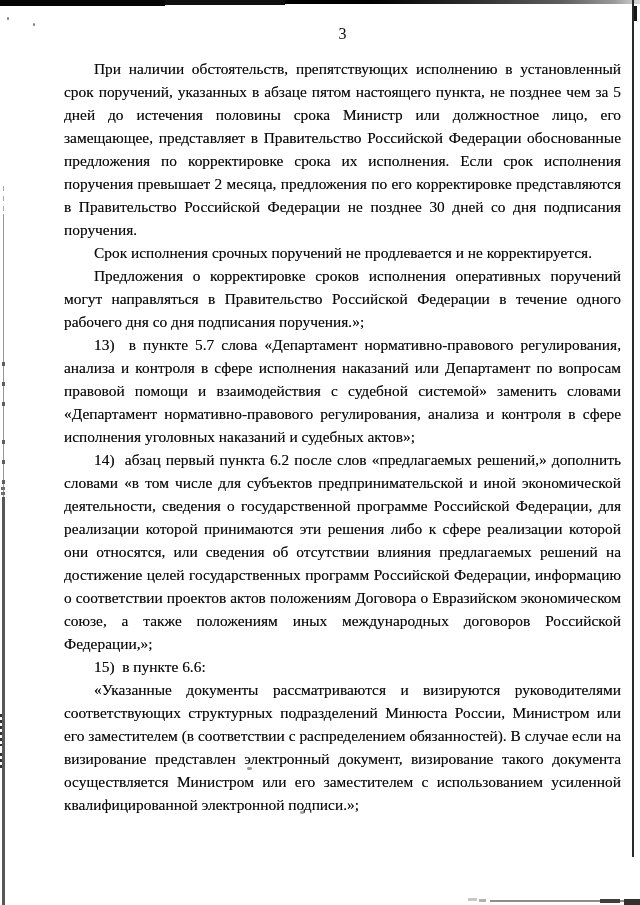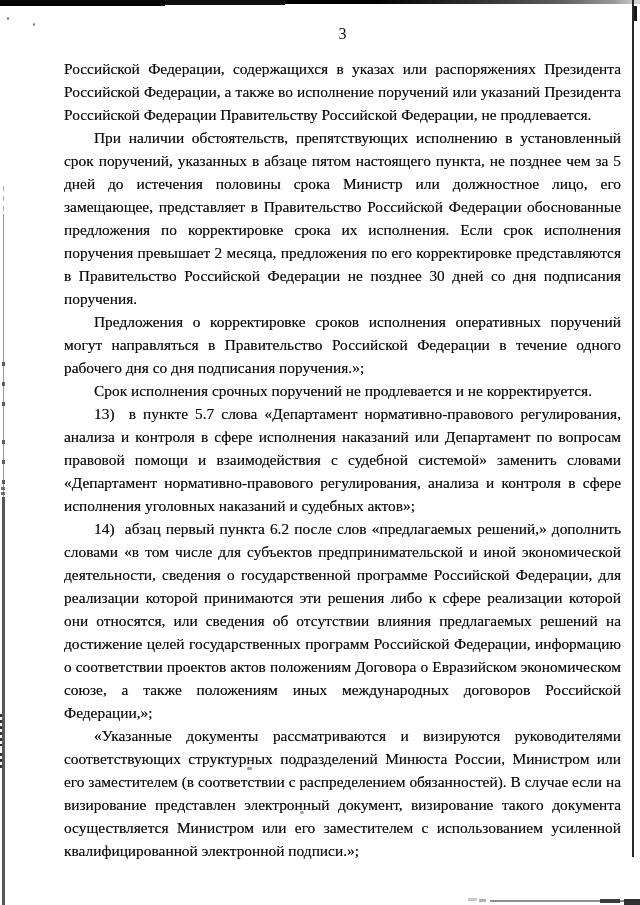--- a/index.html
+++ b/index.html
@@ -107,22 +107,22 @@
   <div class="artifact br-corner"></div>
 
   <div class="artifact speck-1"></div>
   <div class="artifact speck-2"></div>
   <div class="artifact speck-3"></div>
   <div class="artifact speck-4"></div>
 
   <div class="page-number">3</div>
 
   <div class="doc-body">
-      <p class="para">Российской Федерации, содержащихся в указах или распоряжениях Президента Российской Федерации, а также во исполнение поручений или указаний Президента Российской Федерации Правительству Российской Федерации, не продлевается.</p>
       <p class="para indent">При наличии обстоятельств, препятствующих исполнению в установленный срок поручений, указанных в абзаце пятом настоящего пункта, не позднее чем за 5 дней до истечения половины срока Министр или должностное лицо, его замещающее, представляет в Правительство Российской Федерации обоснованные предложения по корректировке срока их исполнения. Если срок исполнения поручения превышает 2 месяца, предложения по его корректировке представляются в Правительство Российской Федерации не позднее 30 дней со дня подписания поручения.</p>
+      <p class="para indent">Срок исполнения срочных поручений не продлевается и не корректируется.</p>
       <p class="para indent">Предложения о корректировке сроков исполнения оперативных поручений могут направляться в Правительство Российской Федерации в течение одного рабочего дня со дня подписания поручения.»;</p>
-      <p class="para indent">Срок исполнения срочных поручений не продлевается и не корректируется.</p>
       <p class="para indent">13)&nbsp; в пункте 5.7 слова «Департамент нормативно-правового регулирования, анализа и контроля в сфере исполнения наказаний или Департамент по вопросам правовой помощи и взаимодействия с судебной системой» заменить словами «Департамент нормативно-правового регулирования, анализа и контроля в сфере исполнения уголовных наказаний и судебных актов»;</p>
       <p class="para indent">14)&nbsp; абзац первый пункта 6.2 после слов «предлагаемых решений,» дополнить словами «в том числе для субъектов предпринимательской и иной экономической деятельности, сведения о государственной программе Российской Федерации, для реализации которой принимаются эти решения либо к сфере реализации которой они относятся, или сведения об отсутствии влияния предлагаемых решений на достижение целей государственных программ Российской Федерации, информацию о соответствии проектов актов положениям Договора о Евразийском экономическом союзе, а также положениям иных международных договоров Российской Федерации,»;</p>
+      <p class="para indent">15)&nbsp; в пункте 6.6:</p>
       <p class="para indent">«Указанные документы рассматриваются и визируются руководителями соответствующих структурных подразделений Минюста России, Министром или его заместителем (в соответствии с распределением обязанностей). В случае если на визирование представлен электронный документ, визирование такого документа осуществляется Министром или его заместителем с использованием усиленной квалифицированной электронной подписи.»;</p>
     </div>
 
 </div>
 
 </body></html>

